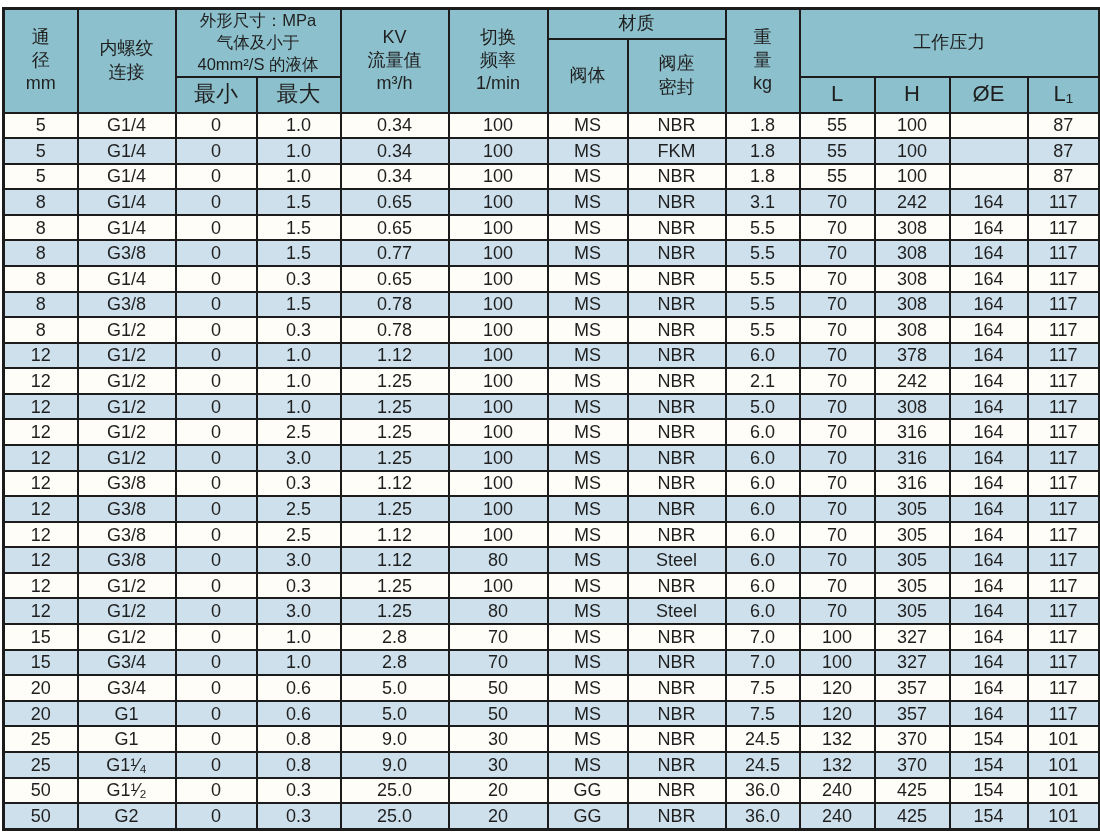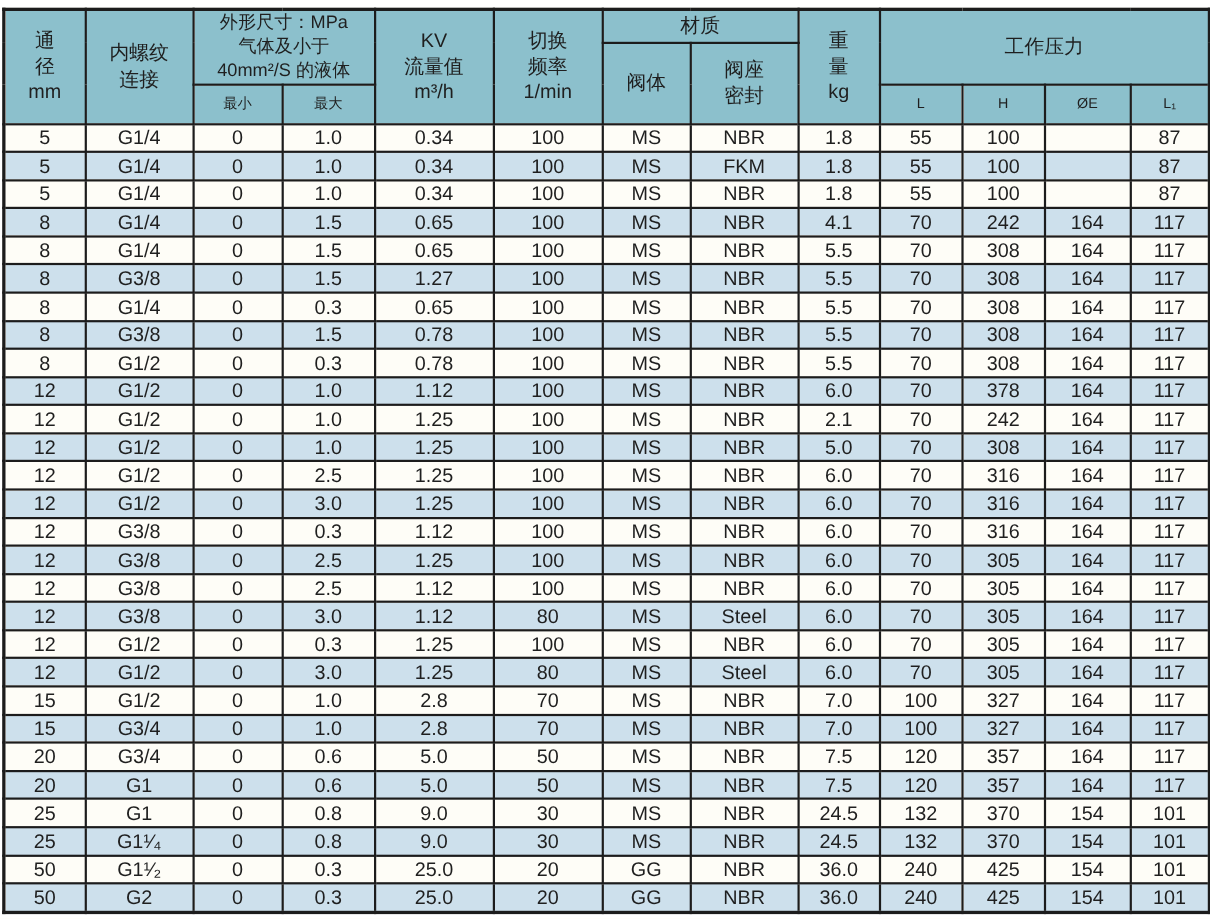--- a/index.html
+++ b/index.html
@@ -41,21 +41,21 @@
   thead th {
     background: var(--header-bg);
     font-weight: normal;
     font-size: 18px;
     line-height: 1.3;
   }
   thead tr.hr1 { height: 30px; }
   thead tr.hr2 { height: 38px; }
   thead tr.hr3 { height: 36px; }
   thead th.pressure-title { font-size: 16.5px; line-height: 1.32; }
-  thead th.sub { font-size: 13px; }
+  thead th.sub { font-size: 22px; }
   tbody td {
     font-size: 18px;
     line-height: 1;
     background: var(--row-bg);
   }
   tbody tr:nth-child(even) td { background: var(--stripe-bg); }
 </style>
 </head>
 <body>
 
@@ -179,21 +179,21 @@
       </tr>
       <tr>
         <td>8</td>
         <td>G1/4</td>
         <td>0</td>
         <td>1.5</td>
         <td>0.65</td>
         <td>100</td>
         <td>MS</td>
         <td>NBR</td>
-        <td>4.1</td>
+        <td>3.1</td>
         <td>70</td>
         <td>242</td>
         <td>164</td>
         <td>117</td>
       </tr>
       <tr>
         <td>8</td>
         <td>G1/4</td>
         <td>0</td>
         <td>1.5</td>
@@ -205,21 +205,21 @@
         <td>70</td>
         <td>308</td>
         <td>164</td>
         <td>117</td>
       </tr>
       <tr>
         <td>8</td>
         <td>G3/8</td>
         <td>0</td>
         <td>1.5</td>
-        <td>1.27</td>
+        <td>0.77</td>
         <td>100</td>
         <td>MS</td>
         <td>NBR</td>
         <td>5.5</td>
         <td>70</td>
         <td>308</td>
         <td>164</td>
         <td>117</td>
       </tr>
       <tr>

